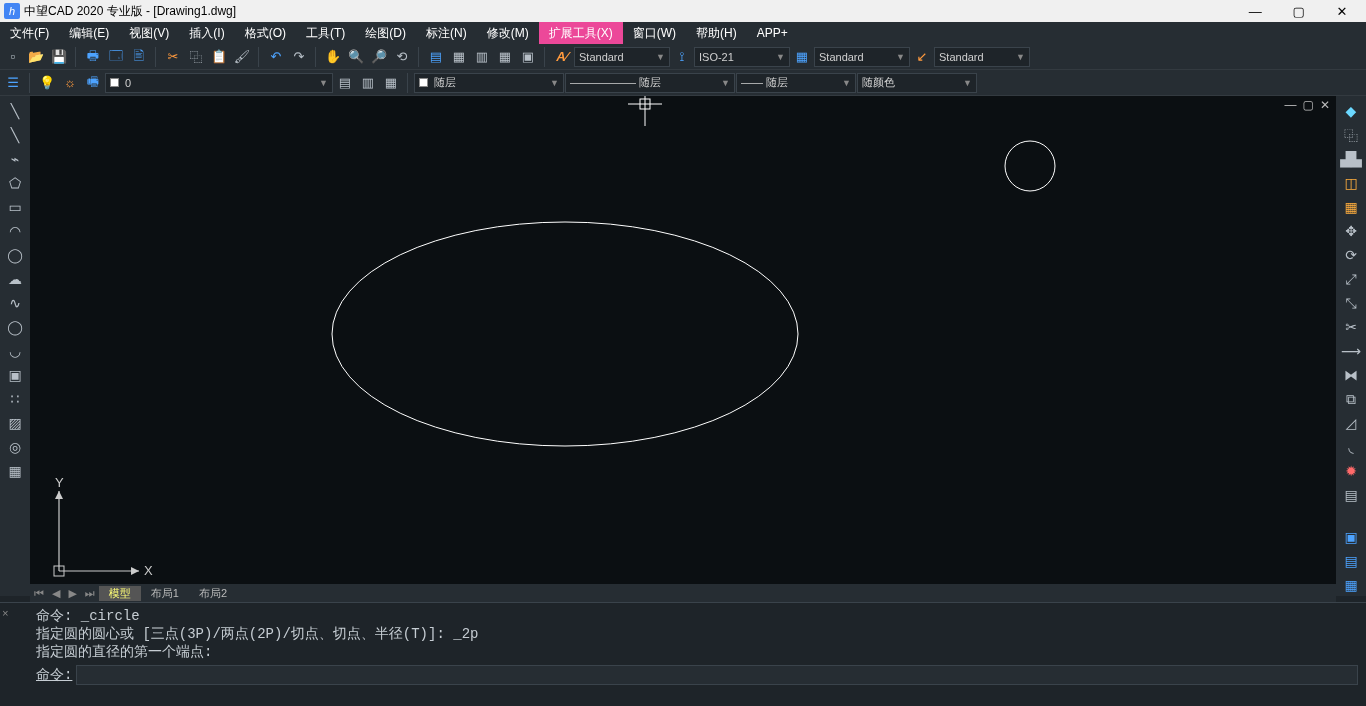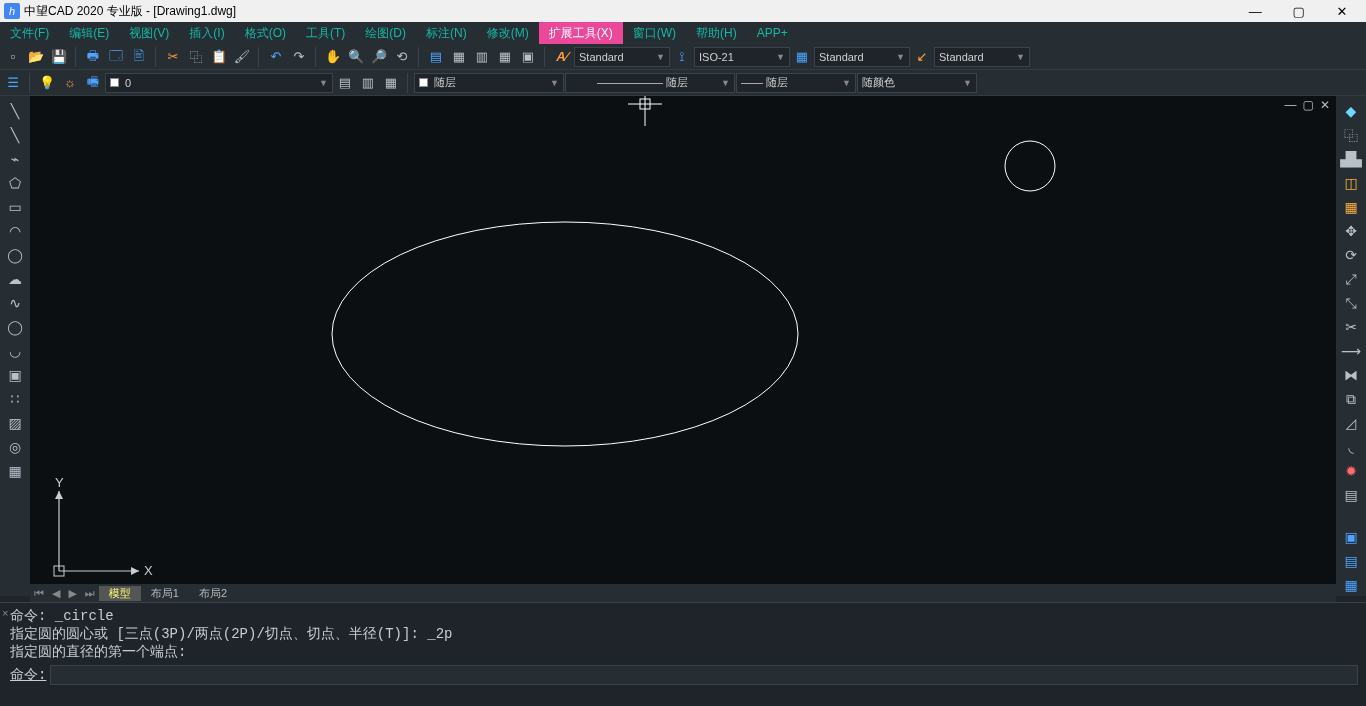--- a/index.html
+++ b/index.html
@@ -2,21 +2,21 @@
 <html><head>
 <meta charset="utf-8">
 <style>
 * { margin:0; padding:0; box-sizing:border-box; }
 body { width:1366px; height:706px; background:#1e2429; font-family:"Microsoft YaHei",sans-serif; font-size:12px; color:#ccc; overflow:hidden; position:relative; }
 .title-bar { height:22px; background:#f0f0f0; color:#000; display:flex; align-items:center; padding:0 4px; }
 .title-bar .app-icon { width:16px; height:16px; background:#4285f4; color:#fff; font-style:italic; font-size:11px; text-align:center; line-height:16px; border-radius:2px; margin-right:4px; }
 .title-bar .spacer { flex:1; }
 .win-btns span { display:inline-block; width:40px; text-align:center; font-size:13px; }
 .menu-bar { height:22px; background:#262d33; display:flex; align-items:center; }
-.menu-bar .m-item { padding:0 10px; color:#14b8a6; line-height:22px; }
+.menu-bar .m-item { padding:0 10px; color:#ffffff; line-height:22px; }
 .menu-bar .m-item.active { background:#ec4899; color:#fff; }
 .toolbar-row { height:26px; background:#262d33; border-bottom:1px solid #333a40; display:flex; align-items:center; padding:0 2px; gap:1px; }
 .tool-btn { width:22px; height:22px; display:flex; align-items:center; justify-content:center; color:#b8c0c8; font-size:13px; cursor:pointer; }
 .tool-btn.blue { color:#4da3ff; }
 .tool-btn.orange { color:#ff9a3e; }
 .sep { width:2px; height:20px; border-left:1px solid #3a434b; margin:0 4px; }
 .dropdown { height:20px; background:#1e2429; border:1px solid #3a434b; color:#d0d0d0; display:flex; align-items:center; padding:0 4px; font-size:11px; position:relative; }
 .dropdown .arrow { margin-left:auto; font-size:9px; color:#888; padding-left:6px; }
 .main-area { position:absolute; top:96px; left:0; right:0; bottom:110px; display:flex; }
 .left-tools, .right-tools { width:30px; background:#262d33; display:flex; flex-direction:column; align-items:center; padding-top:4px; gap:2px; }
@@ -128,21 +128,21 @@
   <div class="tool-btn">▤</div>
   <div class="tool-btn">▥</div>
   <div class="tool-btn">▦</div>
   <div class="sep"></div>
   <div class="dropdown" style="width:150px">
     <span style="width:9px;height:9px;background:#fff;border:1px solid #888;margin-right:6px"></span>
     <span>随层</span>
       <span class="arrow">▼</span>
   </div>
   <div class="dropdown" style="width:170px">
-    <span style="flex:1;text-align:center">—————— <span>随层</span></span>
+    <span style="flex:1;text-align:left">—————— <span>随层</span></span>
       <span class="arrow">▼</span>
   </div>
   <div class="dropdown" style="width:120px">
     <span>—— <span>随层</span></span>
       <span class="arrow">▼</span>
   </div>
   <div class="dropdown" style="width:120px">
     <span>随颜色</span>
       <span class="arrow">▼</span>
   </div>
@@ -227,21 +227,21 @@
     <span>▶</span>
     <span>⏭</span>
   </div>
   <span class="tab active">模型</span>
   <span class="tab">布局1</span>
   <span class="tab">布局2</span>
 </div>
 
 <div class="cmd-area">
   <span class="close-x">×</span>
-  <div style="margin-left:2px">
+  <div style="margin-left:28px">
     <div>命令:  _circle</div>
     <div>指定圆的圆心或 [三点(3P)/两点(2P)/切点、切点、半径(T)]: _2p</div>
     <div>指定圆的直径的第一个端点:</div>
     <div class="cmd-input-line">
       <span>命令:</span>
       <input class="cmd-input" value="" style="">
     </div>
   </div>
 </div>
 

